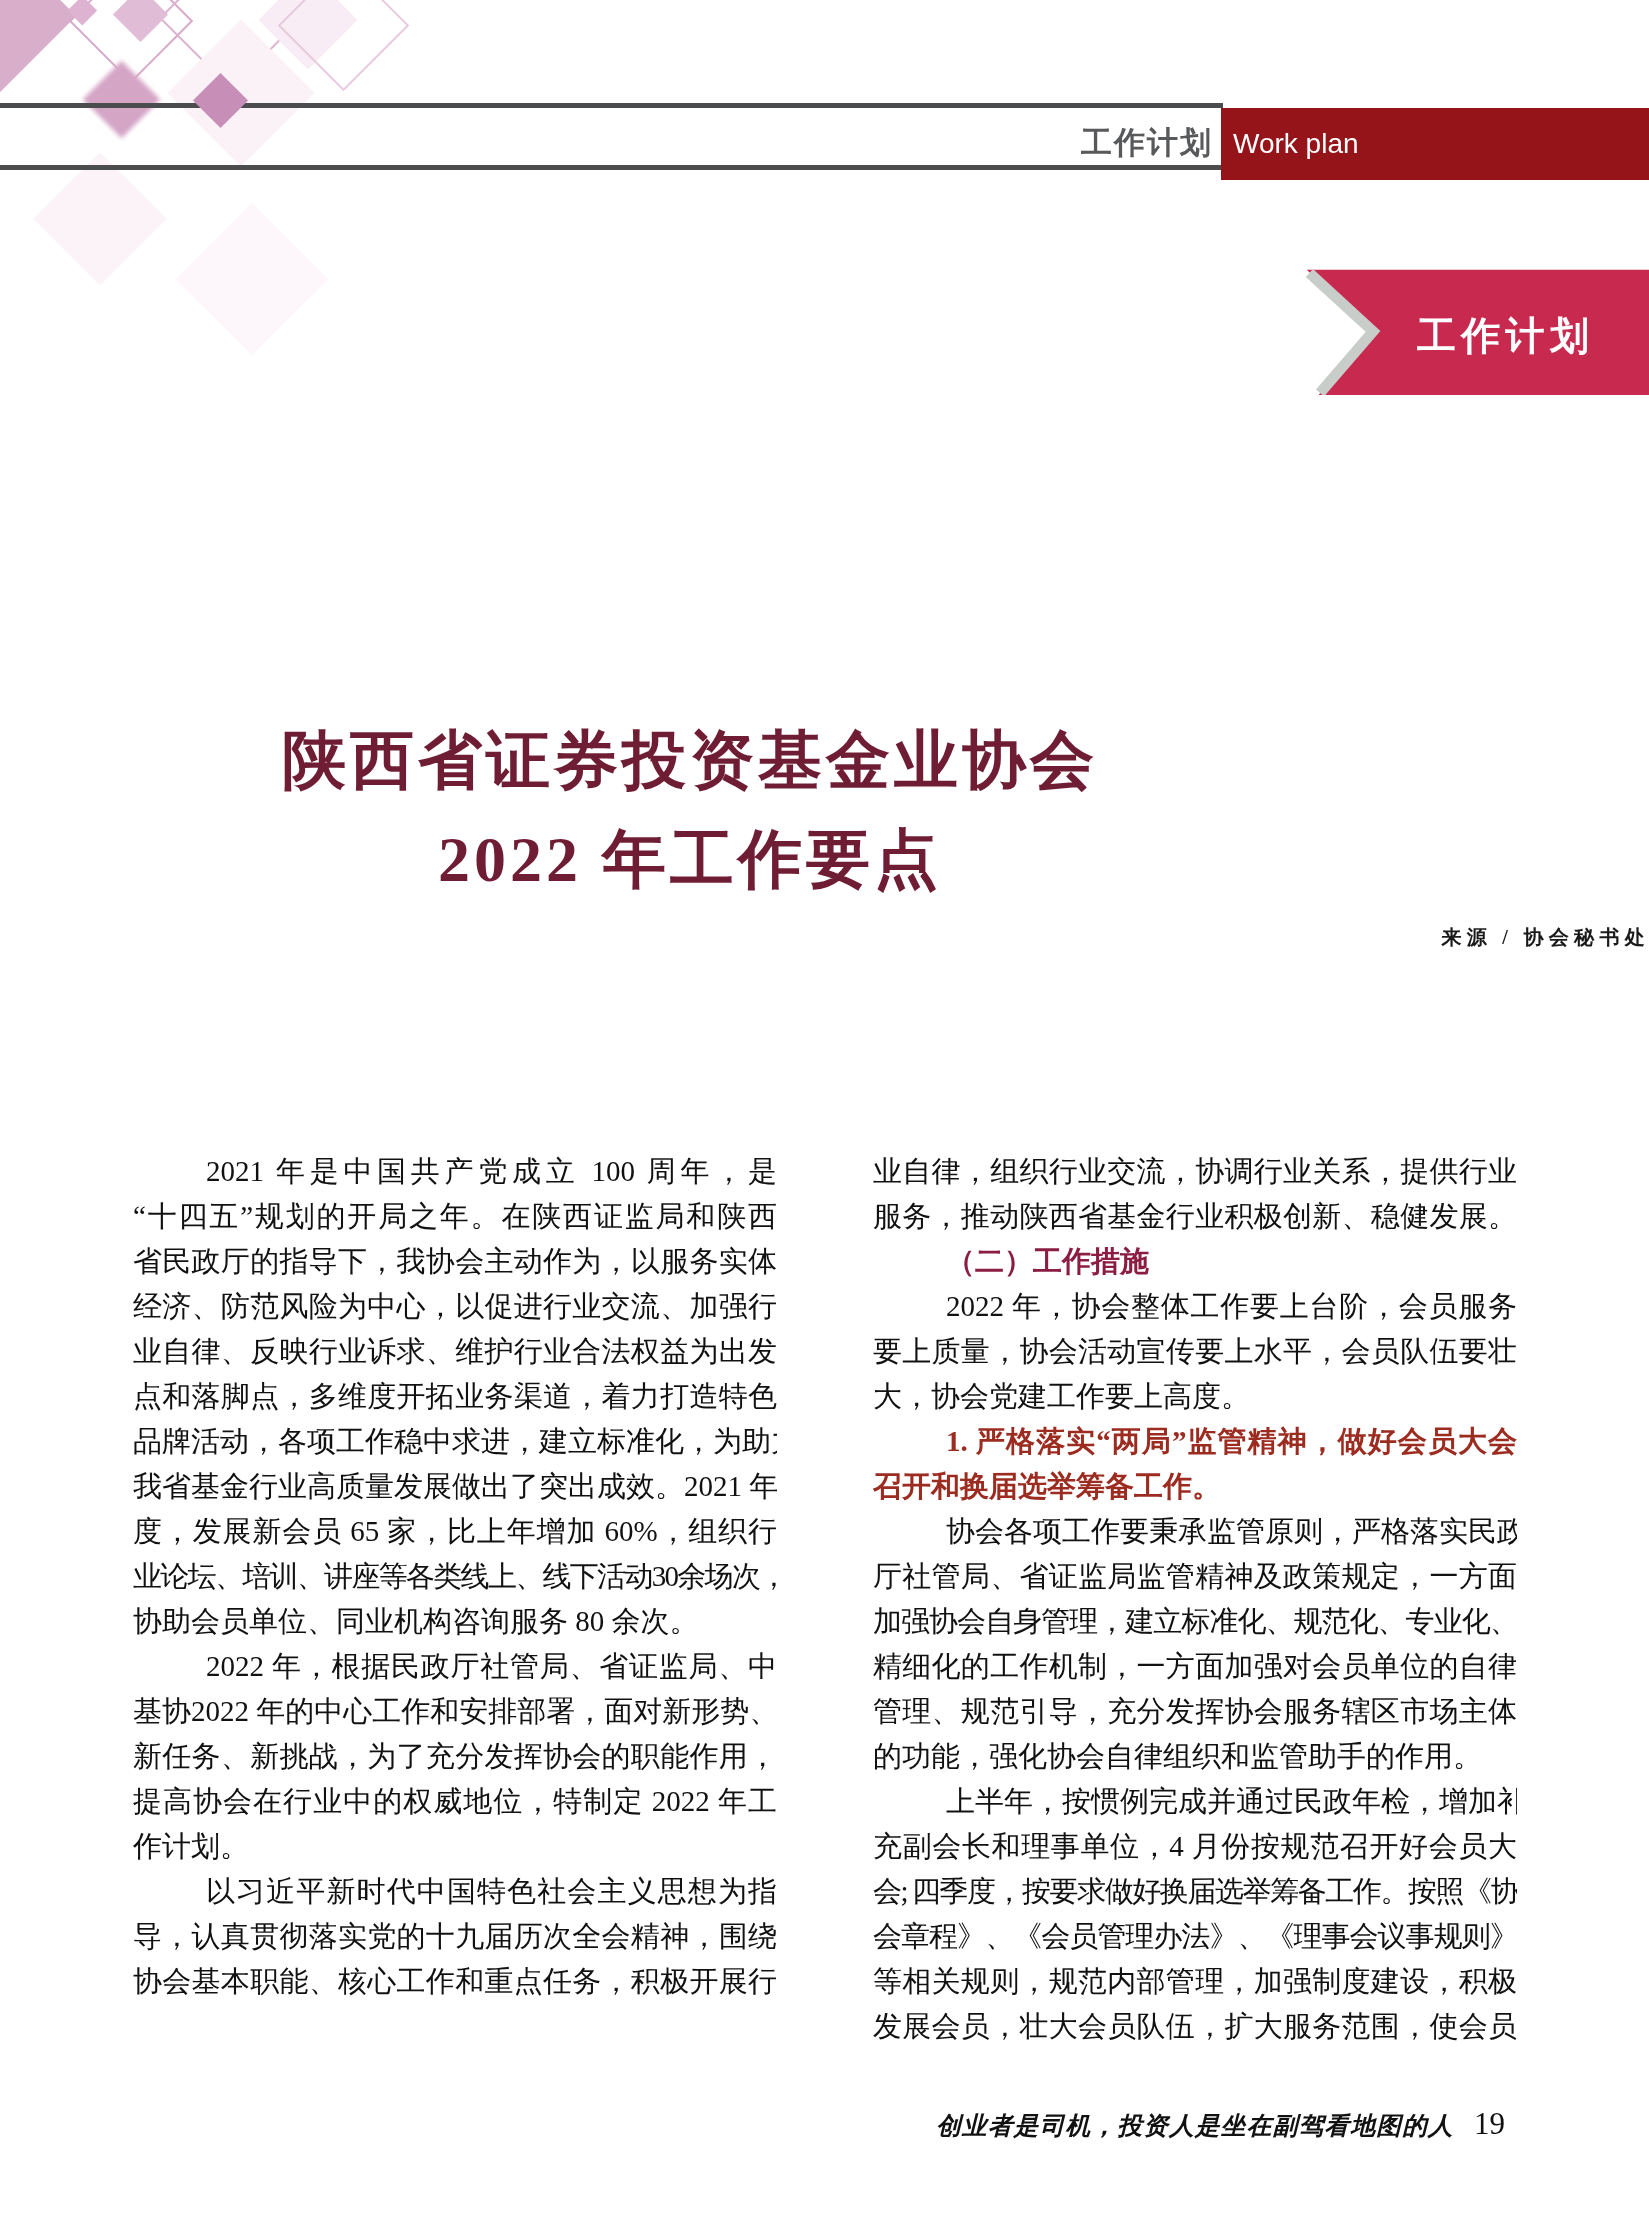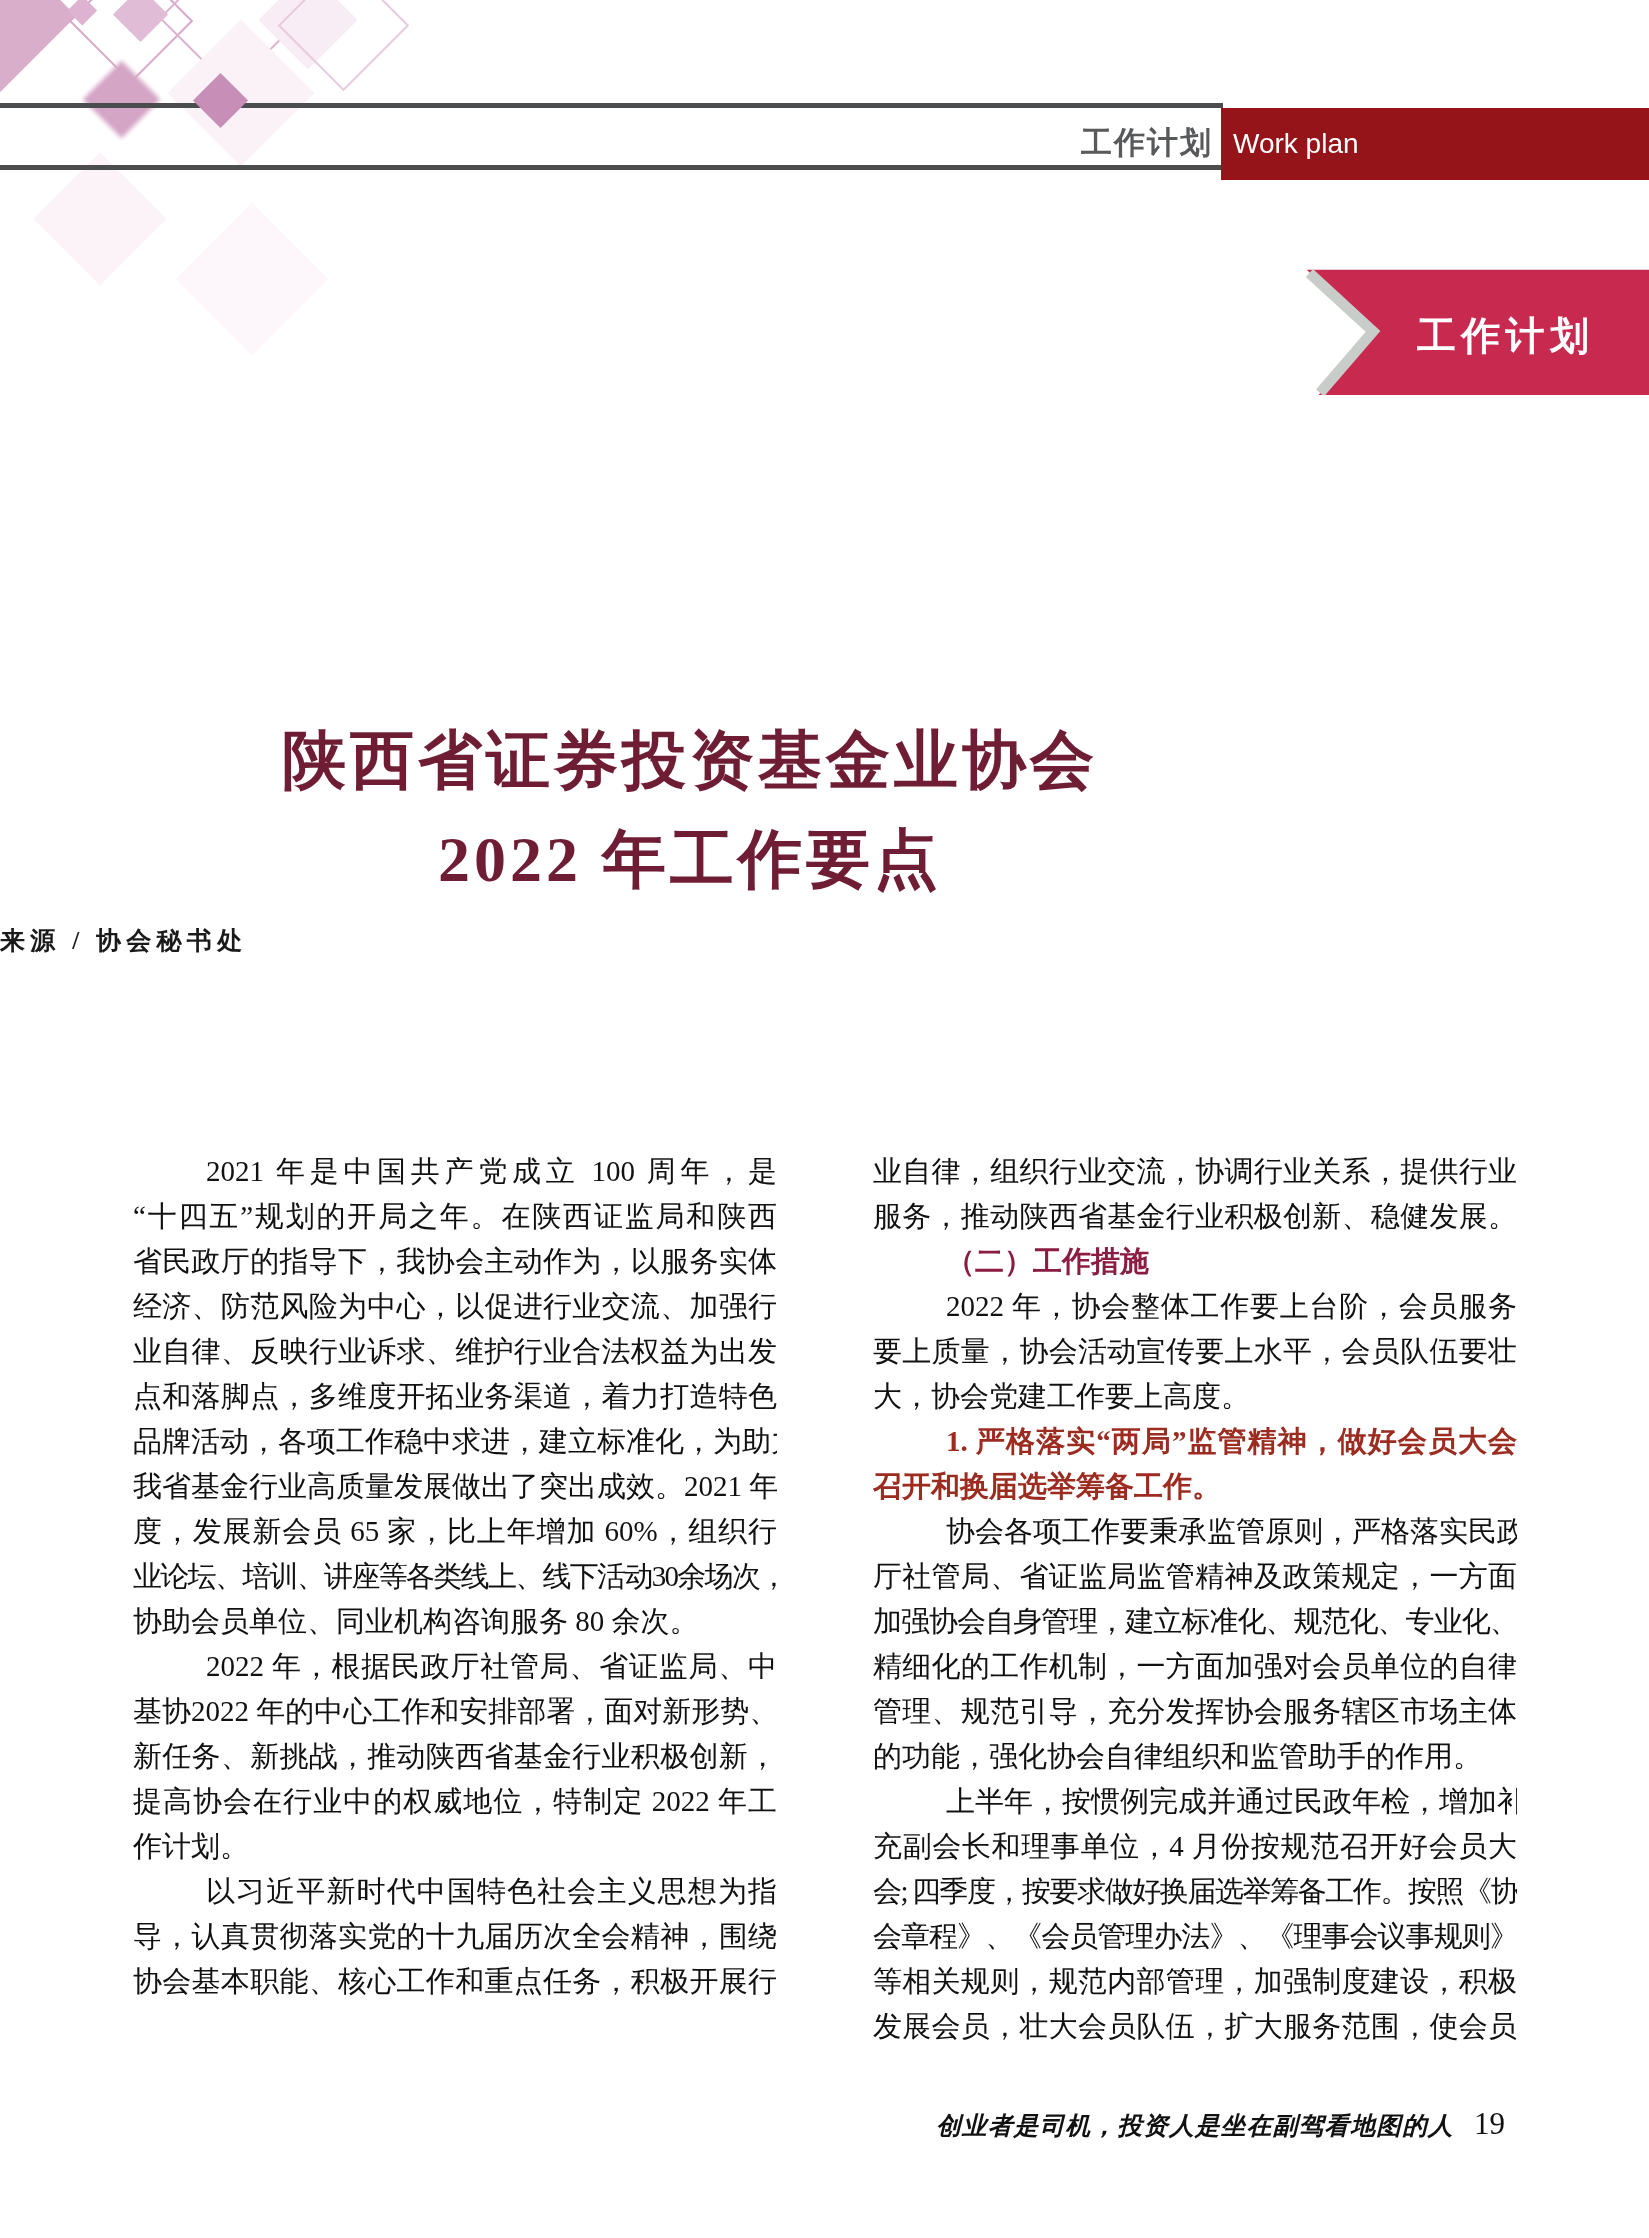--- a/index.html
+++ b/index.html
@@ -53,22 +53,22 @@
   }
   
   .title{
     position:absolute;left:0;width:1380px;text-align:center;
     color:#6f1d34;font-weight:700;letter-spacing:4px;
     font-size:64px;font-family:"Liberation Serif",serif;
   }
   #title1{top:717px;}
   #title2{top:816px;}
   #source{
-    position:absolute;left:0;top:924px;width:1650px;text-align:left;
-    font-size:25px;color:#1a1a1a;letter-spacing:5.3px;font-weight:700;
+    position:absolute;left:0;top:924px;width:1650px;text-align:right;
+    font-size:20px;color:#1a1a1a;letter-spacing:5.3px;font-weight:700;
     font-family:"Liberation Serif",serif;
   }
   
   .col{position:absolute;top:1149px;width:644px;}
   #col-left{left:133px;}
   #col-right{left:873px;}
   .ln{
     height:45px;line-height:45px;font-size:29px;color:#111111;
     text-align:justify;text-align-last:justify;
     overflow:hidden;white-space:nowrap;
@@ -135,21 +135,21 @@
   <div class="ln">经济、防范风险为中心，以促进行业交流、加强行</div>
   <div class="ln">业自律、反映行业诉求、维护行业合法权益为出发</div>
   <div class="ln">点和落脚点，多维度开拓业务渠道，着力打造特色</div>
   <div class="ln">品牌活动，各项工作稳中求进，建立标准化，为助力</div>
   <div class="ln">我省基金行业高质量发展做出了突出成效。2021 年</div>
   <div class="ln">度，发展新会员 65 家，比上年增加 60%，组织行</div>
   <div class="ln tight">业论坛、培训、讲座等各类线上、线下活动30余场次，</div>
   <div class="ln end">协助会员单位、同业机构咨询服务 80 余次。</div>
   <div class="ln ind">2022 年，根据民政厅社管局、省证监局、中</div>
   <div class="ln">基协2022 年的中心工作和安排部署，面对新形势、</div>
-  <div class="ln">新任务、新挑战，推动陕西省基金行业积极创新，</div>
+  <div class="ln">新任务、新挑战，为了充分发挥协会的职能作用，</div>
   <div class="ln">提高协会在行业中的权威地位，特制定 2022 年工</div>
   <div class="ln end">作计划。</div>
   <div class="ln ind">以习近平新时代中国特色社会主义思想为指</div>
   <div class="ln">导，认真贯彻落实党的十九届历次全会精神，围绕</div>
   <div class="ln">协会基本职能、核心工作和重点任务，积极开展行</div>
 </div>
 
 <div id="col-right" class="col">
   <div class="ln">业自律，组织行业交流，协调行业关系，提供行业</div>
   <div class="ln">服务，推动陕西省基金行业积极创新、稳健发展。</div>

